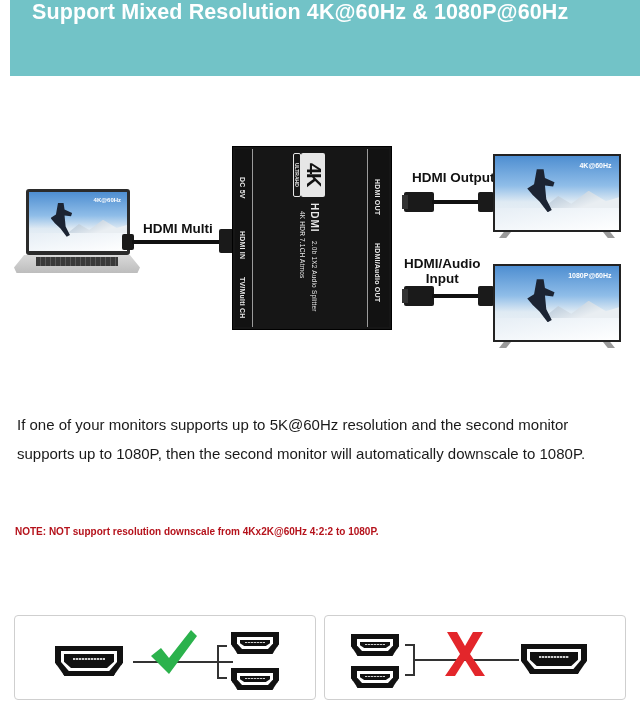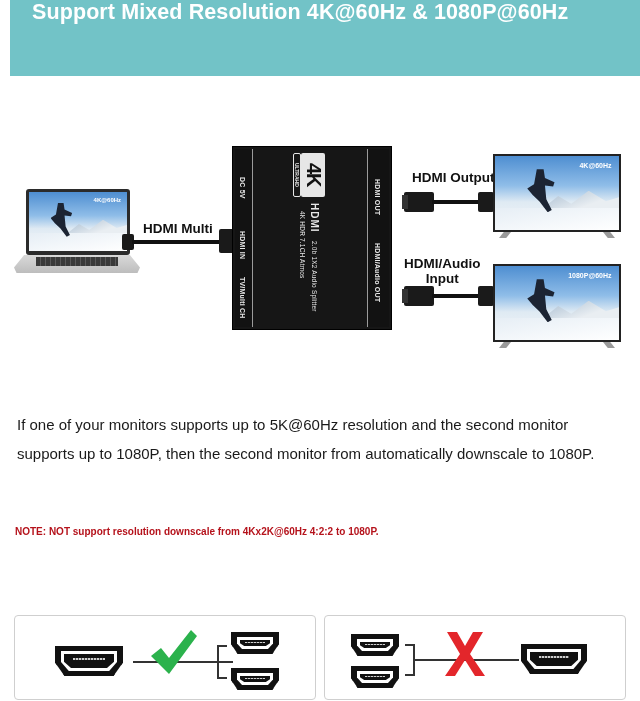--- a/index.html
+++ b/index.html
@@ -234,21 +234,21 @@
         <span class="screen-label">1080P@60Hz</span>
       </div>
     </div>
     <div class="tv-stand-l"></div>
     <div class="tv-stand-r"></div>
   </div>
 </div>
 
 <div class="para">
   <div>If one of your monitors supports up to 5K@60Hz resolution and the second monitor</div>
-  <div>supports up to 1080P,  then the second monitor from automatically downscale to 1080P.</div>
+  <div>supports up to 1080P,  then the second monitor will automatically downscale to 1080P.</div>
 </div>
 
 <div class="note">NOTE: NOT support resolution downscale from 4Kx2K@60Hz 4:2:2 to 1080P.</div>
 
 <div class="panel panel-left">
 
   <div class="port" style="left:40px; top:30px; width:68px; height:30px;">
     <div class="port-inner">
         <div class="port-core">
           <div class="port-pins"></div>

